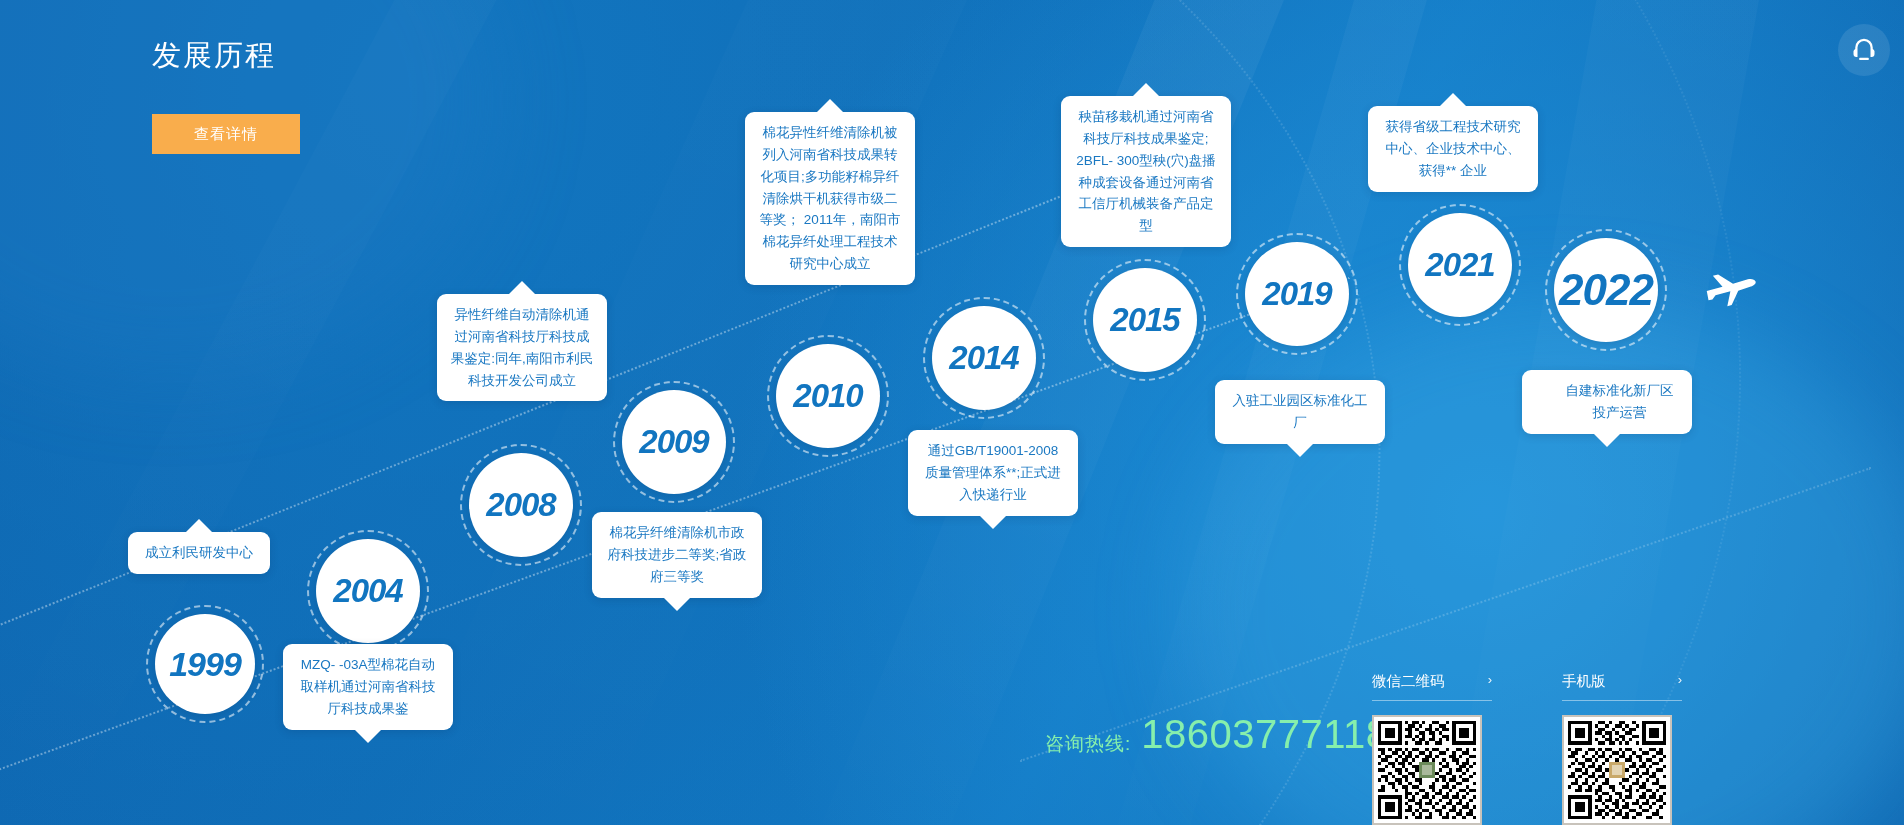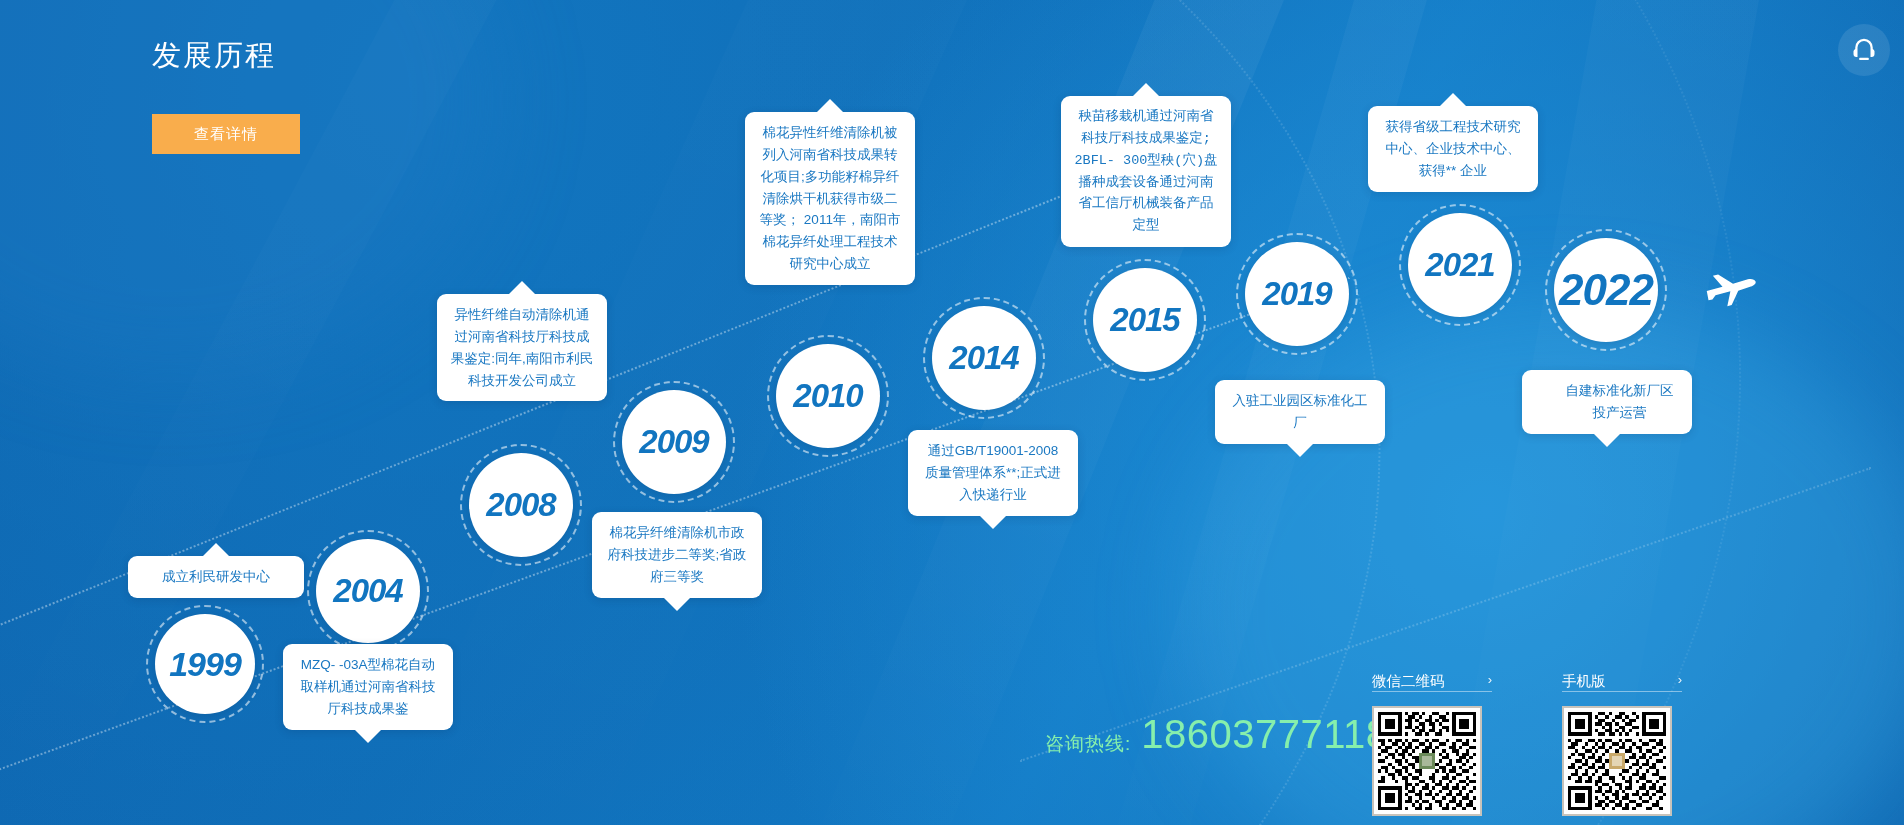--- a/index.html
+++ b/index.html
@@ -80,21 +80,21 @@
     z-index:9;cursor:pointer;
   }
 
   
   #footer{position:absolute;z-index:9;}
   #hotline{position:absolute;left:1045px;top:712px;display:flex;align-items:flex-end;color:#86efac;white-space:nowrap;}
   #hotline-label{font-size:19px;letter-spacing:1px;}
   #hotline-number{font-size:40px;margin-left:10px;letter-spacing:.5px;}
 
   .qr-block{position:absolute;top:672px;width:120px;}
-  .qr-head{display:flex;align-items:flex-start;justify-content:space-between;color:#fff;font-size:14.5px;border-bottom:1px solid rgba(255,255,255,.45);}
+  .qr-head{display:flex;align-items:flex-start;justify-content:space-between;color:#fff;font-size:14.5px;padding-bottom:9px;border-bottom:1px solid rgba(255,255,255,.45);}
   .qr-head .chev{font-size:13px;opacity:.9;}
   .qr-img{margin-top:14px;width:98px;height:98px;border:2px solid rgba(190,185,175,.85);padding:4px;background:#fff;box-sizing:content-box;}
   .qr-img svg{display:block;}
 </style>
 </head>
 <body>
 
 <div id="bg">
   <div class="bg-base"></div>
 
@@ -126,21 +126,21 @@
     <path d="M9 18.2h6c.5 0 .9.4.9.9s-.4.9-.9.9H9c-.5 0-.9-.4-.9-.9s.4-.9.9-.9z"></path>
   </svg>
 </div>
 
 <div id="timeline">
 
   <div class="node">
     <div class="circle" style="left:155px;top:614px;width:100px;height:100px;font-size:34px;">
       <span>1999</span>
     </div>
-    <div class="card below" style="left:128px;top:556px;width:176px;text-align:center;">
+    <div class="card below" style="left:128px;top:532px;width:142px;text-align:center;">
       <span class="tip"></span>
       <span>成立利民研发中心</span>
     </div>
   </div>
 
   <div class="node">
     <div class="circle" style="left:316px;top:539px;width:104px;height:104px;font-size:33px;">
       <span>2004</span>
     </div>
     <div class="card above" style="left:283px;top:644px;width:170px;">
@@ -186,21 +186,21 @@
     <div class="card above" style="left:908px;top:430px;width:170px;">
       <span class="tip"></span>
       <span>通过GB/T19001-2008质量管理体系**;正式进入快递行业</span>
     </div>
   </div>
 
   <div class="node">
     <div class="circle" style="left:1093px;top:268px;width:104px;height:104px;font-size:33px;">
       <span>2015</span>
     </div>
-    <div class="card below" style="left:1061px;top:96px;width:170px;font-family:Liberation Mono, monospace;">
+    <div class="card below" style="left:1061px;top:96px;width:170px;">
       <span class="tip"></span>
       <span>秧苗移栽机通过河南省科技厅科技成果鉴定; 2BFL- 300型秧(穴)盘播种成套设备通过河南省工信厅机械装备产品定型</span>
     </div>
   </div>
 
   <div class="node">
     <div class="circle" style="left:1245px;top:242px;width:104px;height:104px;font-size:33px;">
       <span>2019</span>
     </div>
     <div class="card above" style="left:1215px;top:380px;width:170px;">

